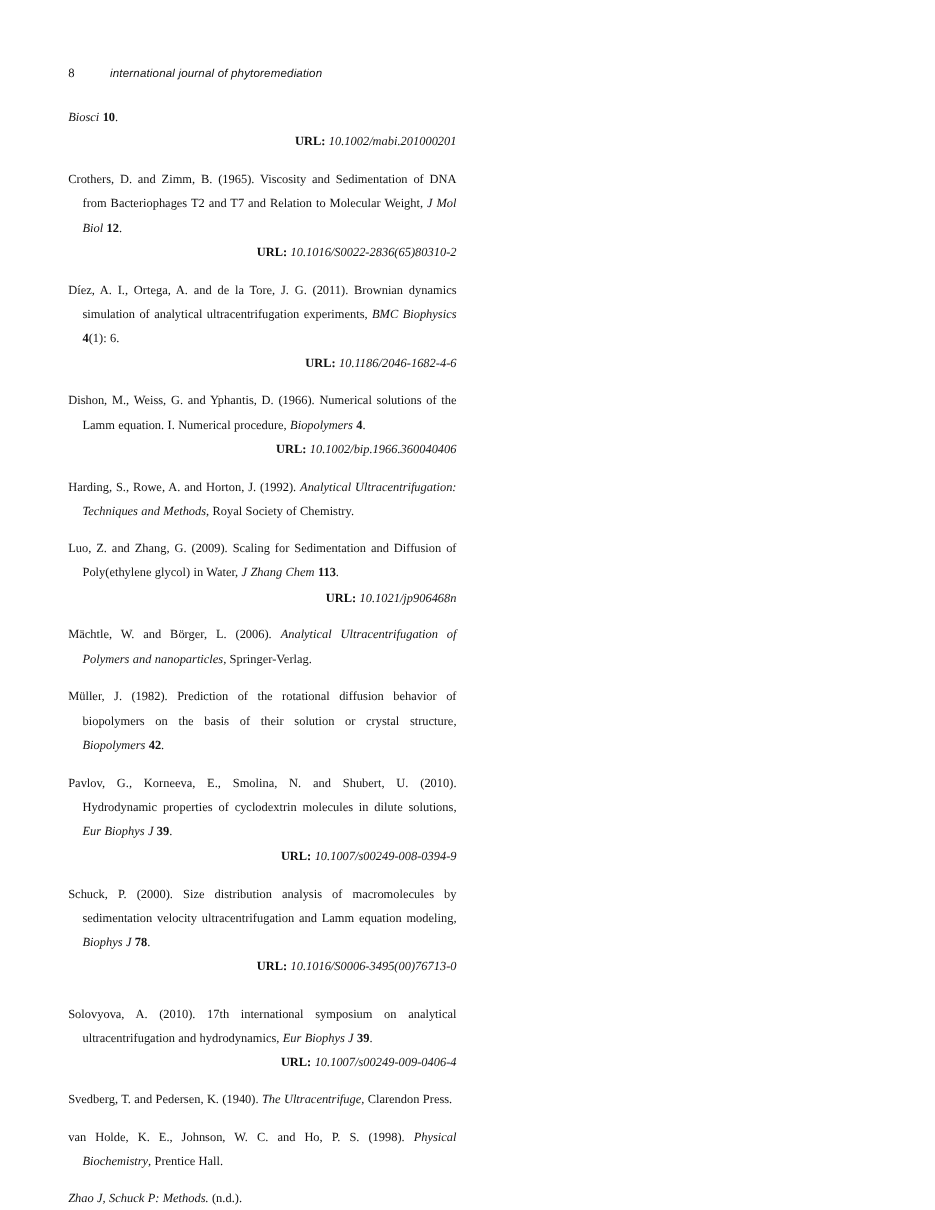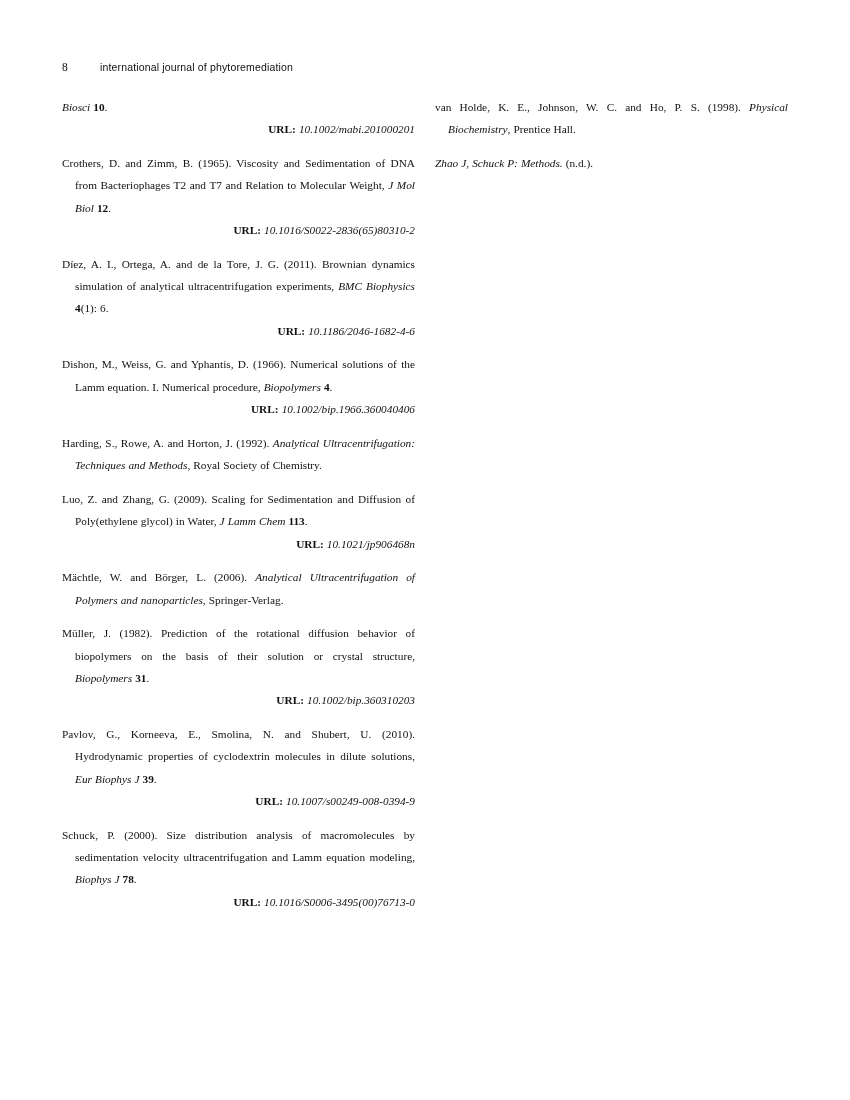--- a/index.html
+++ b/index.html
@@ -33,31 +33,33 @@
     color: #111111;
     width: 38px;
     flex: 0 0 38px;
   }
   .journal-title {
     font-family: "Liberation Sans", "DejaVu Sans", sans-serif;
     font-size: 10.5px;
     letter-spacing: 0.15px;
     color: #111111;
     white-space: nowrap;
+    font-style: italic;
   }
 
   
   .columns {
     position: absolute;
     left: 62px;
     top: 96px;
     width: 729px;
     height: 975px;
     display: flex;
     gap: 20px;
+    flex-direction: column;
   }
   .column {
     width: 353px;
     flex: 0 0 353px;
   }
 
   .ref {
     font-size: 11.3px;
     line-height: 22.3px;
     text-align: justify;
@@ -90,25 +92,27 @@
     <span class="journal-title">international journal of phytoremediation</span>
   </div>
 
   <div class="columns">
     <div class="column" id="col-left">
         <p class="ref"><span class="it">Biosci </span><span class="bd">10</span><span>.</span><br><span class="urlline"><span class="urllabel">URL:</span> <span class="urlval">10.1002/mabi.201000201</span></span></p>
         <p class="ref"><span>Crothers, D. and Zimm, B. (1965).  Viscosity and Sedimentation of DNA from Bacteriophages T2 and T7 and Relation to Molecular Weight, </span><span class="it">J Mol Biol </span><span class="bd">12</span><span>.</span><br><span class="urlline"><span class="urllabel">URL:</span> <span class="urlval">10.1016/S0022-2836(65)80310-2</span></span></p>
         <p class="ref"><span>Díez, A. I., Ortega, A. and de la Tore, J. G. (2011).  Brownian dynamics simulation of analytical ultracentrifugation experiments, </span><span class="it">BMC Biophysics </span><span class="bd">4</span><span>(1): 6.</span><br><span class="urlline"><span class="urllabel">URL:</span> <span class="urlval">10.1186/2046-1682-4-6</span></span></p>
         <p class="ref"><span>Dishon, M., Weiss, G. and Yphantis, D. (1966). Numerical solutions of the Lamm equation. I. Numerical procedure, </span><span class="it">Biopolymers </span><span class="bd">4</span><span>.</span><br><span class="urlline"><span class="urllabel">URL:</span> <span class="urlval">10.1002/bip.1966.360040406</span></span></p>
         <p class="ref"><span>Harding, S., Rowe, A. and Horton, J. (1992).  </span><span class="it">Analytical Ultracentrifugation: Techniques and Methods</span><span>, Royal Society of Chemistry.</span></p>
-        <p class="ref"><span>Luo, Z. and Zhang, G. (2009).  Scaling for Sedimentation and Diffusion of Poly(ethylene glycol) in Water, </span><span class="it">J Lamm Chem </span><span class="bd">113</span><span>.</span><br><span class="urlline"><span class="urllabel">URL:</span> <span class="urlval">10.1021/jp906468n</span></span></p>
+        <p class="ref"><span>Luo, Z. and Zhang, G. (2009).  Scaling for Sedimentation and Diffusion of Poly(ethylene glycol) in Water, </span><span class="it">J Zhang Chem </span><span class="bd">113</span><span>.</span><br><span class="urlline"><span class="urllabel">URL:</span> <span class="urlval">10.1021/jp906468n</span></span></p>
         <p class="ref"><span>Mächtle, W. and Börger, L. (2006). </span><span class="it">Analytical Ultracentrifugation of Polymers and nanoparticles</span><span>, Springer-Verlag.</span></p>
-        <p class="ref"><span>Müller, J. (1982). Prediction of the rotational diffusion behavior of biopolymers on the basis of their solution or crystal structure, </span><span class="it">Biopolymers </span><span class="bd">31</span><span>.</span><br><span class="urlline"><span class="urllabel">URL:</span> <span class="urlval">10.1002/bip.360310203</span></span></p>
+        <p class="ref"><span>Müller, J. (1982). Prediction of the rotational diffusion behavior of biopolymers on the basis of their solution or crystal structure, </span><span class="it">Biopolymers </span><span class="bd">42</span><span>.</span><br></p>
         <p class="ref"><span>Pavlov, G., Korneeva, E., Smolina, N. and Shubert, U. (2010). Hydrodynamic properties of cyclodextrin molecules in dilute solutions, </span><span class="it">Eur Biophys J </span><span class="bd">39</span><span>.</span><br><span class="urlline"><span class="urllabel">URL:</span> <span class="urlval">10.1007/s00249-008-0394-9</span></span></p>
         <p class="ref"><span>Schuck, P. (2000).   Size distribution analysis of macromolecules by sedimentation velocity ultracentrifugation and Lamm equation modeling, </span><span class="it">Biophys J </span><span class="bd">78</span><span>.</span><br><span class="urlline"><span class="urllabel">URL:</span> <span class="urlval">10.1016/S0006-3495(00)76713-0</span></span></p>
       </div>
     <div class="column" id="col-right">
+        <p class="ref"><span>Solovyova, A. (2010). 17th international symposium on analytical ultracentrifugation and hydrodynamics, </span><span class="it">Eur Biophys J </span><span class="bd">39</span><span>.</span><br><span class="urlline"><span class="urllabel">URL:</span> <span class="urlval">10.1007/s00249-009-0406-4</span></span></p>
+        <p class="ref"><span>Svedberg, T. and Pedersen, K. (1940).   </span><span class="it">The Ultracentrifuge</span><span>, Clarendon Press.</span></p>
         <p class="ref"><span>van Holde, K. E., Johnson, W. C. and Ho, P. S. (1998). </span><span class="it">Physical Biochemistry</span><span>, Prentice Hall.</span></p>
         <p class="ref"><span class="it">Zhao J, Schuck P: Methods.</span><span> (n.d.).</span></p>
       </div>
   </div>
 
 </div>
 
 </body></html>

